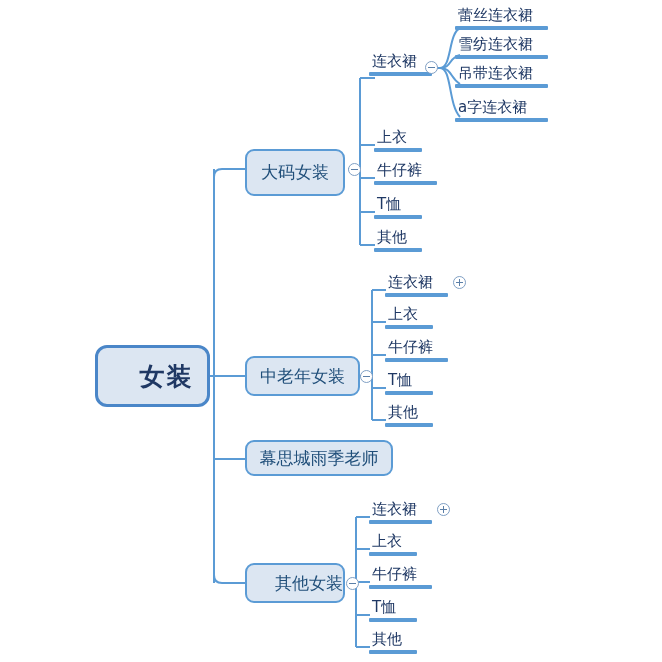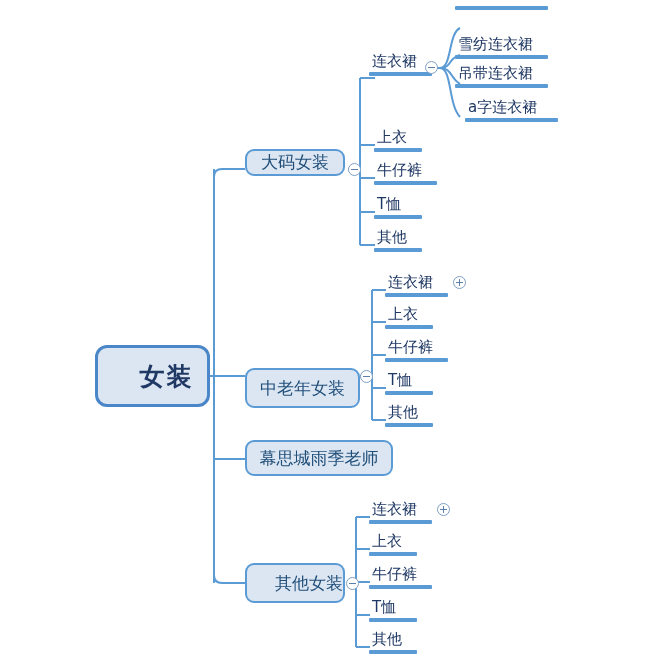--- a/index.html
+++ b/index.html
@@ -128,28 +128,28 @@
       <path d="M356,582 L370,582"></path>
       <path d="M356,615 L370,615"></path>
       <path d="M356,647 L370,647"></path>
     </g>
   </svg>
 
   <div class="node-root" style="left:95px;top:345px;width:115px;height:62px;">
     <span>女装</span>
   </div>
 
-  <div class="node-box" style="left:245px;top:149px;width:100px;height:27px;">
+  <div class="node-box" style="left:245px;top:149px;width:100px;height:47px;">
     <span>大码女装</span>
   </div>
   <div class="toggle minus" style="left:348px;top:163px;">
       <i class="h"></i>
     </div>
 
-  <div class="node-box" style="left:245px;top:356px;width:115px;height:40px;margin-top:12px;">
+  <div class="node-box" style="left:245px;top:356px;width:115px;height:40px;">
     <span>中老年女装</span>
   </div>
   <div class="toggle minus" style="left:360px;top:370px;">
       <i class="h"></i>
     </div>
 
   <div class="node-box" style="left:245px;top:440px;width:148px;height:36px;">
     <span>幕思城雨季老师</span>
   </div>
 
@@ -179,31 +179,32 @@
   <div class="leaf" style="left:374px;top:195px;width:48px;">
     <span class="txt">T恤</span>
     <span class="bar"></span>
   </div>
   <div class="leaf" style="left:374px;top:228px;width:48px;">
     <span class="txt">其他</span>
     <span class="bar"></span>
   </div>
 
   <div class="leaf" style="left:455px;top:6px;width:93px;">
+    <span class="txt">蕾丝连衣裙</span>
     <span class="bar"></span>
   </div>
   <div class="leaf" style="left:455px;top:64px;width:93px;">
     <span class="txt">吊带连衣裙</span>
     <span class="bar"></span>
   </div>
   <div class="leaf" style="left:455px;top:35px;width:93px;">
     <span class="txt">雪纺连衣裙</span>
     <span class="bar"></span>
   </div>
-  <div class="leaf" style="left:465px;top:98px;width:93px;">
+  <div class="leaf" style="left:455px;top:98px;width:93px;">
     <span class="txt">a字连衣裙</span>
     <span class="bar"></span>
   </div>
 
   <div class="leaf" style="left:385px;top:273px;width:63px;">
     <span class="txt">连衣裙</span>
     <span class="bar"></span>
   </div>
   <div class="toggle" style="left:453px;top:276px;">
       <i class="h"></i>

